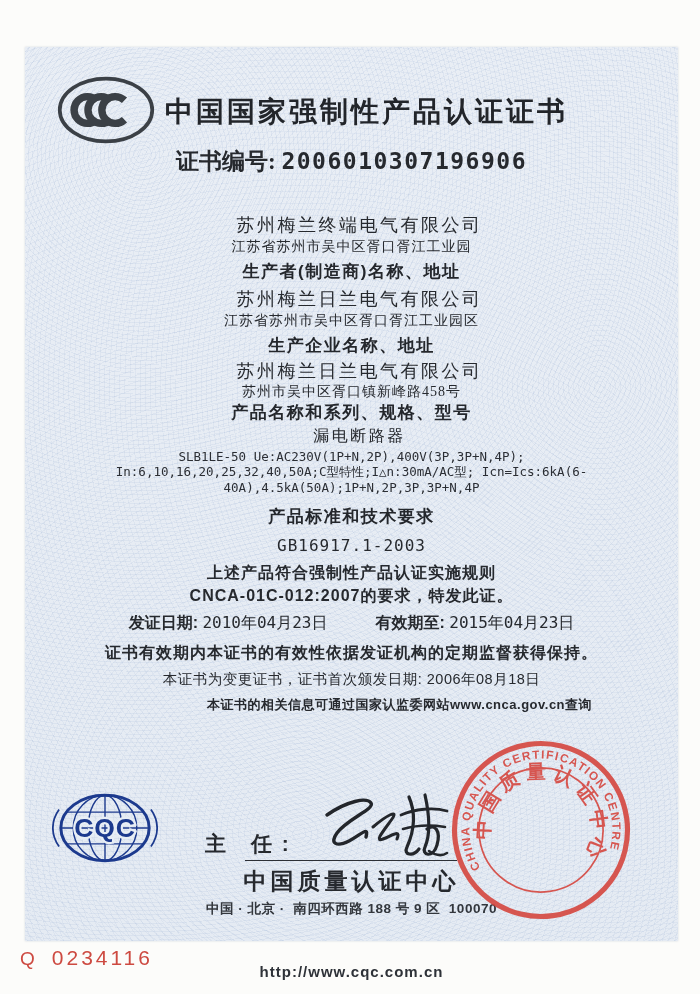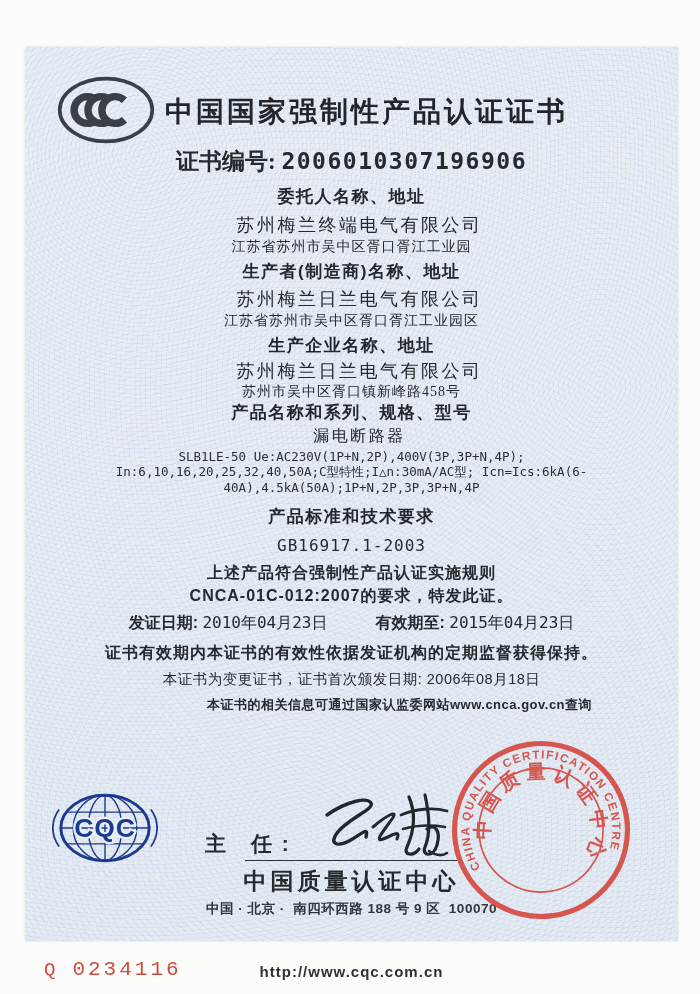--- a/index.html
+++ b/index.html
@@ -38,22 +38,22 @@
   .dates { top:566px; font-weight:700; font-family:"Liberation Sans", sans-serif; font-size:16px; }
   .dates .dval { font-family:"DejaVu Sans Mono", monospace; font-weight:500; letter-spacing:0; }
   .dates .gap { display:inline-block; width:48px; }
   .director { position:absolute; left:180px; top:783px; font-size:21px; font-weight:700;
               font-family:"Liberation Sans", sans-serif; letter-spacing:2px; white-space:pre; }
   .sig-line { position:absolute; left:220px; top:813px; width:212px; border-bottom:1.6px solid #2d3036; }
   .orgname { top:819px; font-size:23px; font-weight:700; letter-spacing:4px; font-family:"Liberation Sans", sans-serif; }
   .address { top:853px; font-family:"Liberation Sans", sans-serif; font-weight:700; font-size:13.5px; color:#33373d; letter-spacing:.5px; }
   .website { top:916px; font-family:"Liberation Sans", sans-serif; font-weight:700; font-size:15px; color:#2e3238; letter-spacing:1px; }
   .serial {
-    position:absolute; left:44px; top:946px;
-    font-family:Liberation Mono, monospace; font-size:21px; color:#cd4a41; letter-spacing:3px;margin-top:12px;
+    position:absolute; left:20px; top:946px;
+    font-family:Liberation Sans, sans-serif; font-size:21px; color:#cd4a41; letter-spacing:3px;
   }
   .serial .pfx { margin-right:14px; font-size:19px; }
   .ccc-logo { position:absolute; left:30px; top:26px; }
   .cqc-logo { position:absolute; left:27px; top:739px; }
   .signature { position:absolute; left:288px; top:738px; }
   .stamp { position:absolute; left:422px; top:689px; opacity:.88; }
 </style>
 </head>
 <body>
 
@@ -63,21 +63,20 @@
     <ellipse cx="55" cy="40" rx="50" ry="34" fill="none" stroke="#3b4046" stroke-width="4"></ellipse>
     <path d="M 45,29.5 A 14.5,14.5 0 1 0 45,50.5" fill="none" stroke="#3b4046" stroke-width="8"></path>
     <path d="M 60,29.5 A 14.5,14.5 0 1 0 60,50.5" fill="none" stroke="#3b4046" stroke-width="8"></path>
     <path d="M 75,29.5 A 14.5,14.5 0 1 0 75,50.5" fill="none" stroke="#3b4046" stroke-width="8"></path>
   </svg>
 
   <div class="ln title">中国国家强制性产品认证证书</div>
 
   <div class="ln certno"><span>证书编号: </span><span class="num">2006010307196906</span></div>
 
-  <div class="ln heading" style="top:138px">委托人名称、地址</div>
   <div class="ln value" style="top:166px">苏州梅兰终端电气有限公司</div>
   <div class="ln addr" style="top:191px">江苏省苏州市吴中区胥口胥江工业园</div>
 
   <div class="ln heading" style="top:213px">生产者(制造商)名称、地址</div>
   <div class="ln value" style="top:240px">苏州梅兰日兰电气有限公司</div>
   <div class="ln heading" style="top:287px">生产企业名称、地址</div>
 
   <div class="ln addr" style="top:265px">江苏省苏州市吴中区胥口胥江工业园区</div>
   <div class="ln value" style="top:312px">苏州梅兰日兰电气有限公司</div>
   <div class="ln addr" style="top:336px">苏州市吴中区胥口镇新峰路458号</div>

